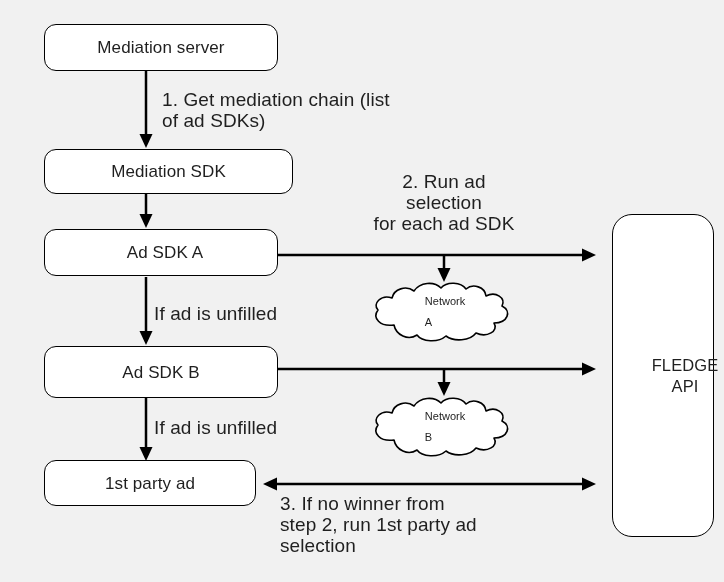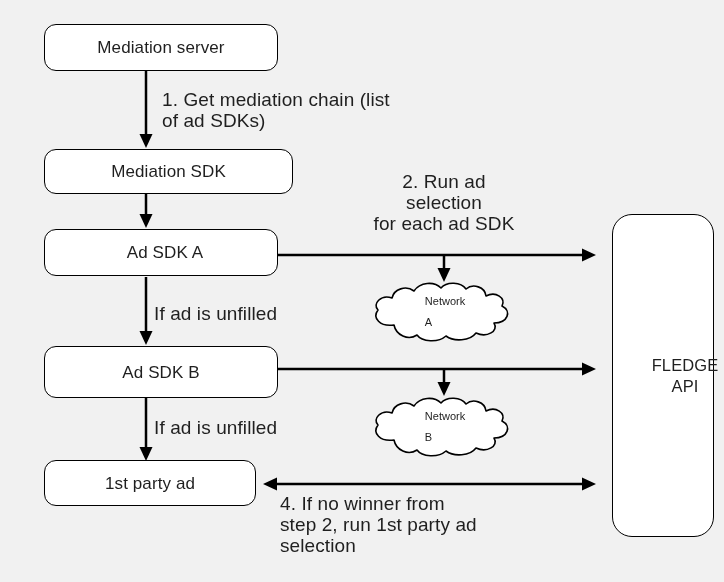--- a/index.html
+++ b/index.html
@@ -184,17 +184,17 @@
 A</div>
   <div class="cloud-label" style="left:372px; top:398px; width:146px; height:58px;">Network
 B</div>
 
   <div class="label" style="left:162px; top:89px;">1. Get mediation chain (list
 of ad SDKs)</div>
   <div class="label center" style="left:362px; top:171px; width:164px;">2. Run ad selection
 for each ad SDK</div>
   <div class="label" style="left:154px; top:303px;">If ad is unfilled</div>
   <div class="label" style="left:154px; top:417px;">If ad is unfilled</div>
-  <div class="label" style="left:280px; top:493px;">4. If no winner from
+  <div class="label" style="left:280px; top:493px;">3. If no winner from
 step 2, run 1st party ad
 selection</div>
 
 </div>
 
 </body></html>

